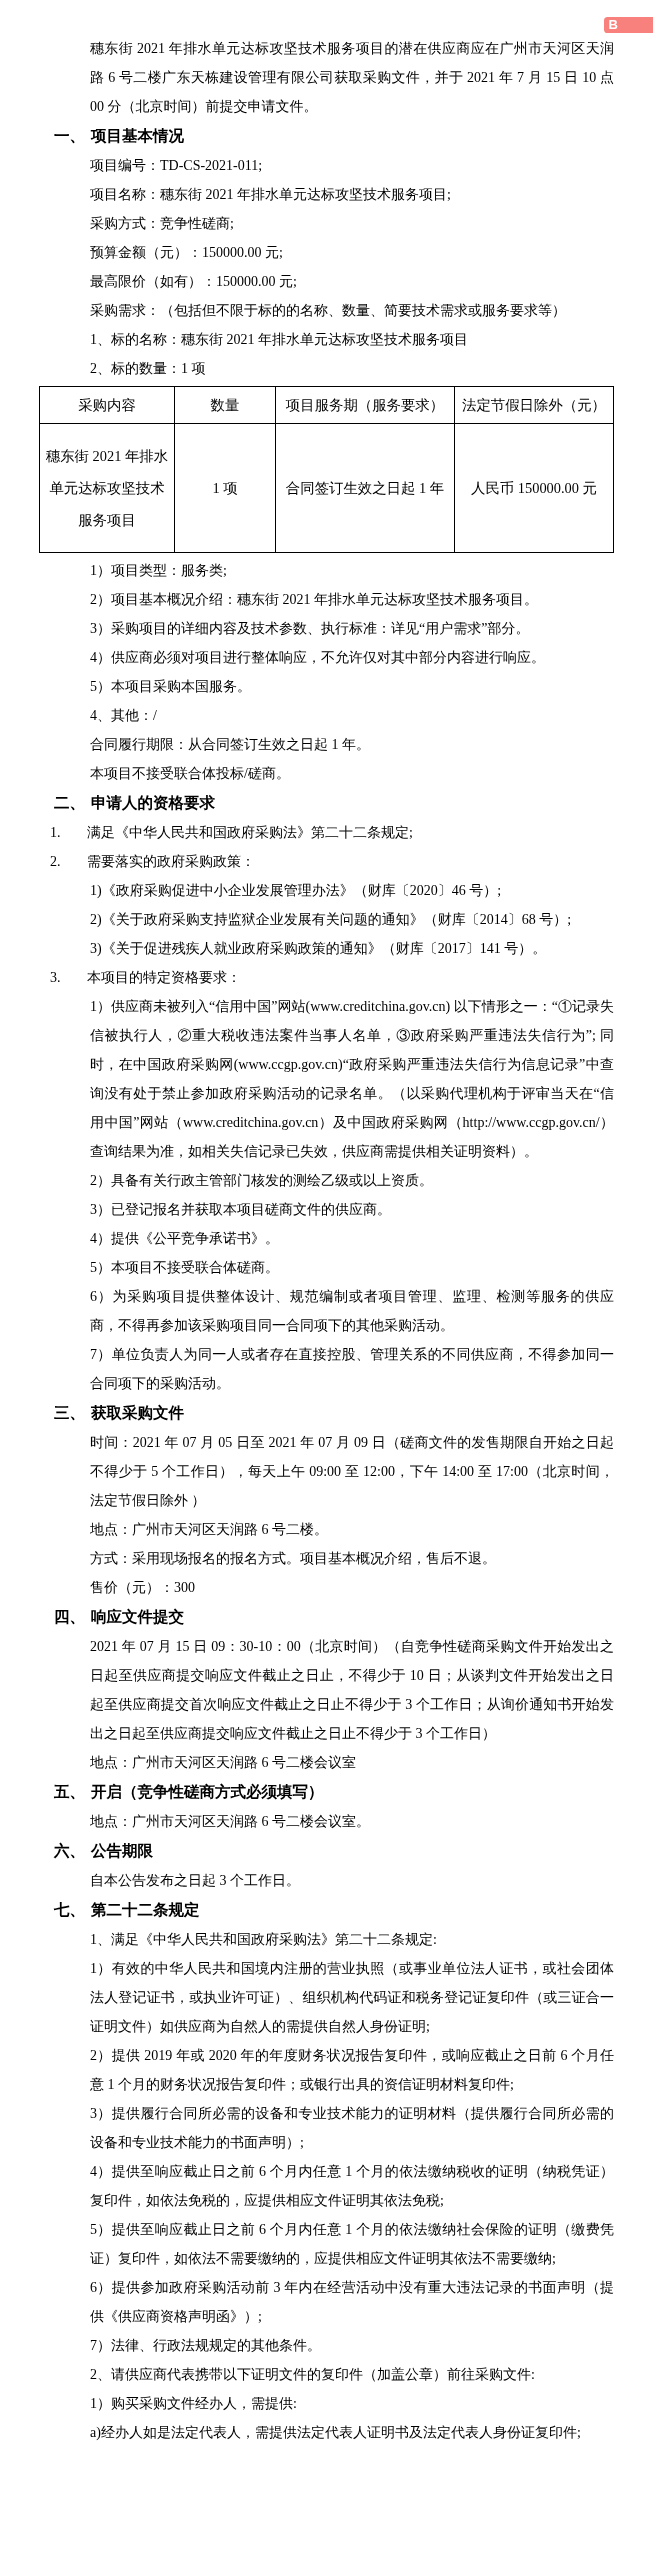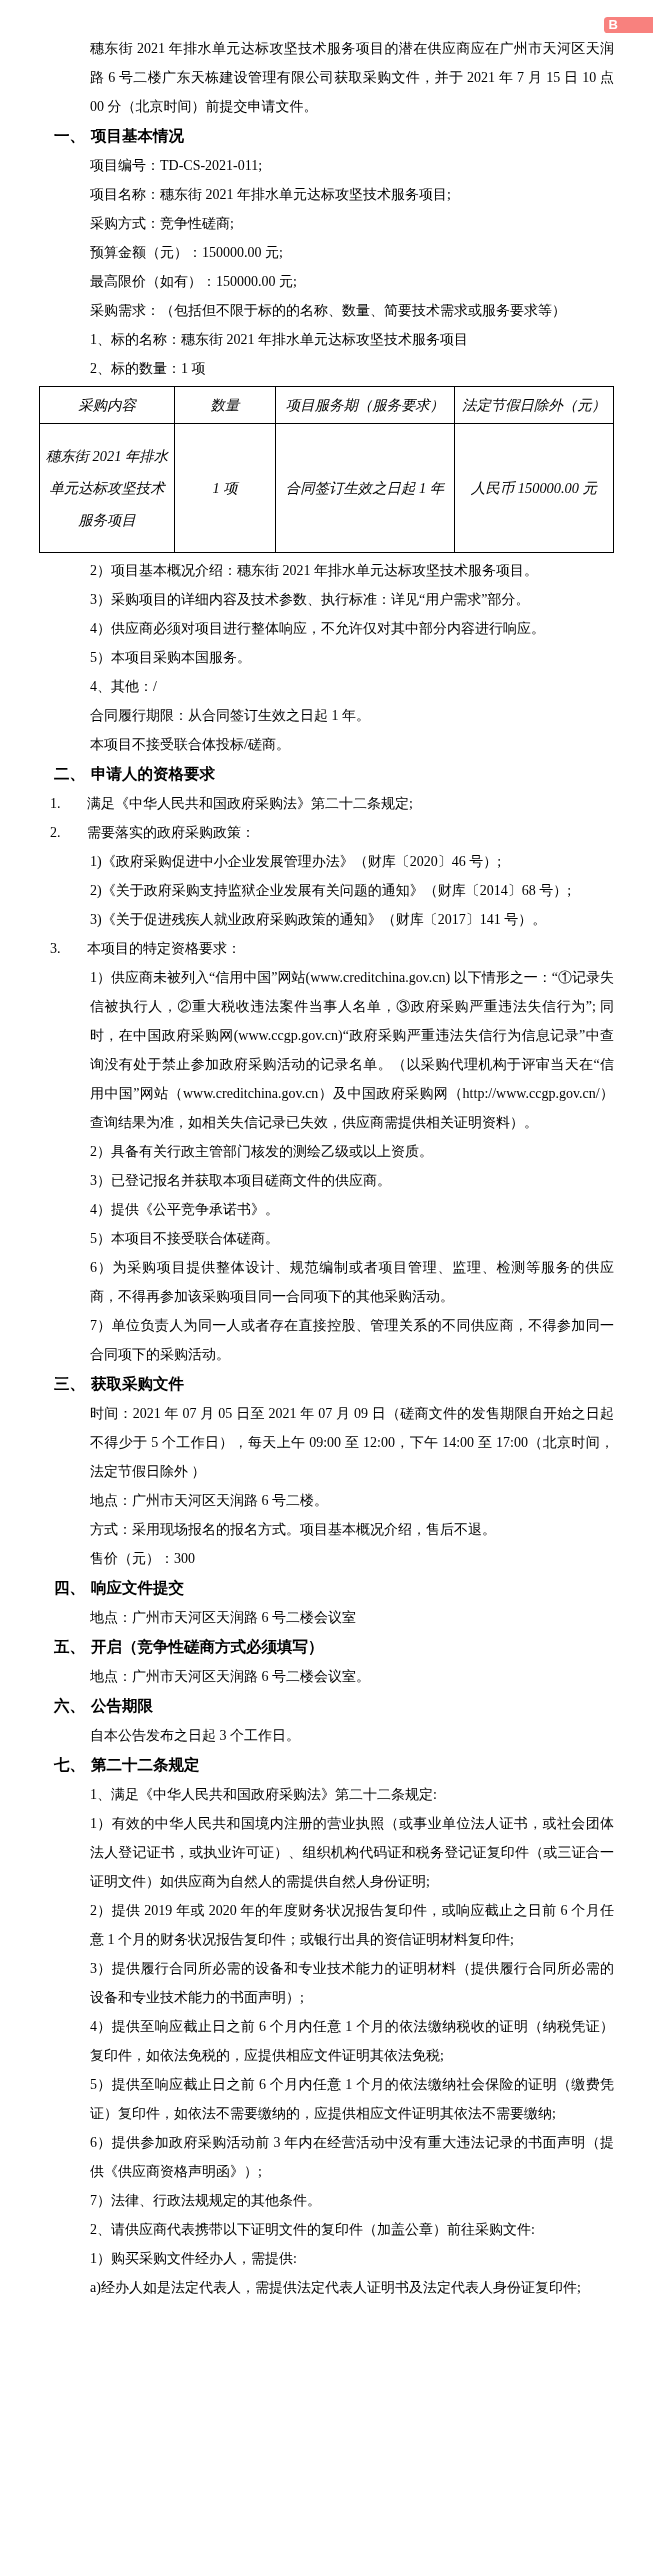--- a/index.html
+++ b/index.html
@@ -17,21 +17,21 @@
   .h .num{flex:none;width:37px;}
   p.n{margin:0 40px 0 50px;display:flex;}
   .n .num{flex:none;width:37px;}
   .n .txt{flex:1;text-align:justify;}
   table.req{border-collapse:collapse;margin:3.1px 0 3.1px 39px;width:575px;table-layout:fixed;}
   .req th,.req td{border:1px solid #000;text-align:center;vertical-align:middle;
       font-weight:normal;font-size:14.4px;padding:0 4.1px;overflow:hidden;}
   .req thead tr{height:37px;}
   .req tbody tr{height:129px;}
   .req td.c0,.req th.c0{line-height:32px;}
-  .req td,.req th{line-height:29px;font-style:italic;}
+  .req td,.req th{line-height:29px;}
   .badge{position:absolute;top:17px;right:0;width:50px;height:15.5px;
       border-radius:3.6px 0 0 3.6px;background:#f8817e;color:#fff;
       font-family:"Liberation Sans","DejaVu Sans",sans-serif;
       font-weight:bold;font-size:13px;line-height:15.5px;padding-left:4.6px;box-sizing:border-box;}
 </style>
 </head>
 <body>
 
 <div class="doc">
   <div class="badge" style="background: rgb(248, 129, 126);">B</div>
@@ -66,20 +66,21 @@
         </thead>
         <tbody>
           <tr>
             <td class="c0">穗东街 2021 年排水单元达标攻坚技术服务项目</td>
             <td class="c1">1 项</td>
             <td class="c2">合同签订生效之日起 1 年</td>
             <td class="c3">人民币 150000.00 元</td>
           </tr>
         </tbody>
       </table>
+      <p class="p">1）项目类型：服务类;</p>
       <p class="p">2）项目基本概况介绍：穗东街 2021 年排水单元达标攻坚技术服务项目。</p>
       <p class="p">3）采购项目的详细内容及技术参数、执行标准：详见“用户需求”部分。</p>
       <p class="p">4）供应商必须对项目进行整体响应，不允许仅对其中部分内容进行响应。</p>
       <p class="p">5）本项目采购本国服务。</p>
       <p class="p">4、其他：/</p>
       <p class="p">合同履行期限：从合同签订生效之日起 1 年。</p>
       <p class="p">本项目不接受联合体投标/磋商。</p>
       <p class="h">
         <span class="num">二、</span>
         <span class="txt">申请人的资格要求</span>
@@ -111,20 +112,21 @@
         <span class="txt">获取采购文件</span>
       </p>
       <p class="p">时间：2021 年 07 月 05 日至 2021 年 07 月 09 日（磋商文件的发售期限自开始之日起不得少于 5 个工作日），每天上午 09:00 至 12:00，下午 14:00 至 17:00（北京时间，法定节假日除外 ）</p>
       <p class="p">地点：广州市天河区天润路 6 号二楼。</p>
       <p class="p">方式：采用现场报名的报名方式。项目基本概况介绍，售后不退。</p>
       <p class="p">售价（元）：300</p>
       <p class="h">
         <span class="num">四、</span>
         <span class="txt">响应文件提交</span>
       </p>
+      <p class="p">2021 年 07 月 15 日 09：30-10：00（北京时间）（自竞争性磋商采购文件开始发出之日起至供应商提交响应文件截止之日止，不得少于 10 日；从谈判文件开始发出之日起至供应商提交首次响应文件截止之日止不得少于 3 个工作日；从询价通知书开始发出之日起至供应商提交响应文件截止之日止不得少于 3 个工作日）</p>
       <p class="p">地点：广州市天河区天润路 6 号二楼会议室</p>
       <p class="h">
         <span class="num">五、</span>
         <span class="txt">开启（竞争性磋商方式必须填写）</span>
       </p>
       <p class="p">地点：广州市天河区天润路 6 号二楼会议室。</p>
       <p class="h">
         <span class="num">六、</span>
         <span class="txt">公告期限</span>
       </p>

